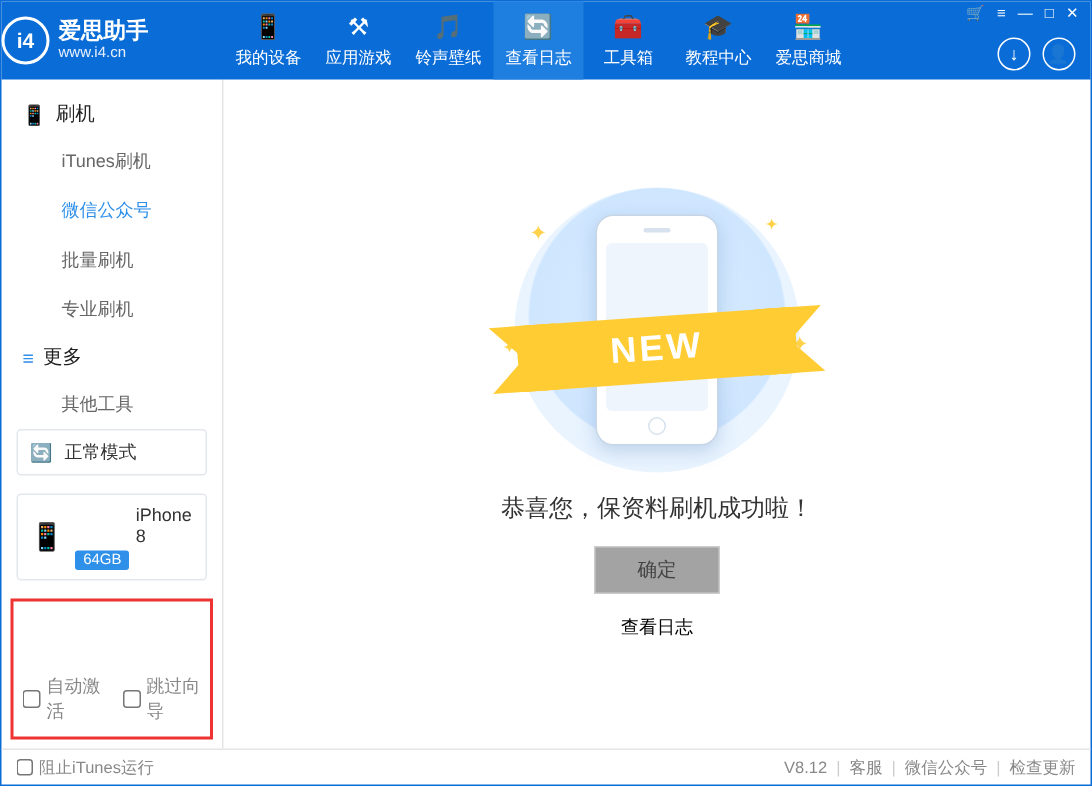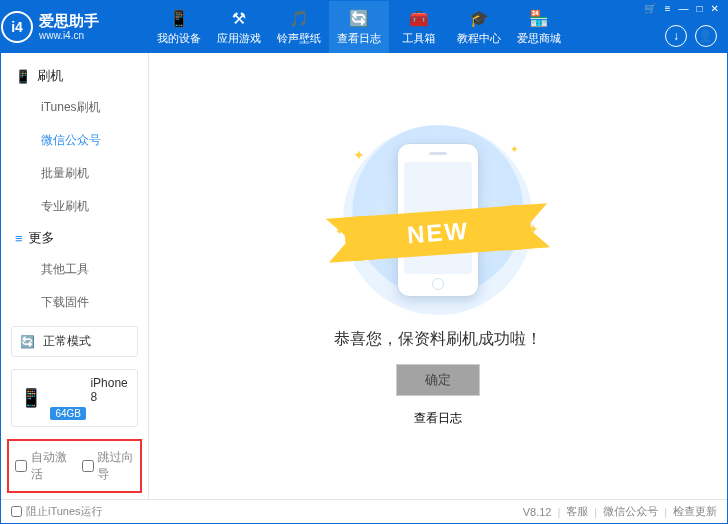--- a/index.html
+++ b/index.html
@@ -27,21 +27,21 @@
   .side-h .mico { color: #2f90ea; font-size: 13px; }
   .side-item { padding: 8px 10px 8px 40px; font-size: 12px; color: #666; cursor: pointer; }
   .side-item.active { color: #2f90ea; }
   .status-box, .device-box { margin: 6px 10px; border: 1px solid #e3e7eb; border-radius: 3px; padding: 6px 8px; display: flex; align-items: center; gap: 8px; }
   .status-box { font-size: 12px; color: #333; }
   .device-box { flex-direction: row; }
   .device-text { display: flex; flex-direction: column; gap: 3px; }
   .device-name { font-size: 12px; color: #333; margin-left: 40px; }
   .badge { font-size: 10px; background: #2f90ea; color: #fff; padding: 1px 5px; border-radius: 2px; width: fit-content; }
   .red-box { margin: 6px; border: 2px solid #e33; padding: 8px 6px; display: flex; gap: 14px; font-size: 12px; color: #888; }
-  .red-box label { display: flex; align-items: center; gap: 4px; cursor: pointer; }
+  .red-box label { display: flex; align-items: center; gap: 4px; cursor: pointer; margin-top: 40px; }
   .red-box input { width: 12px; height: 12px; }
 
   .main { flex: 1; display: flex; flex-direction: column; align-items: center; justify-content: center; gap: 14px; position: relative; }
   .illus { width: 230px; height: 190px; position: relative; }
   .illus .ring { position: absolute; inset: 0; margin: auto; width: 190px; height: 190px; border-radius: 50%; background: radial-gradient(circle at 50% 45%, #d8ecff 0%, #cfe6ff 60%, #e9f4ff 61%); }
   .illus .star { position: absolute; color: #ffd24a; font-size: 14px; }
   .illus .s1 { top: 22px; left: 30px; } .illus .s2 { top: 100px; left: 12px; font-size: 11px; }
   .illus .s3 { top: 18px; right: 34px; font-size: 11px; } .illus .s4 { top: 96px; right: 14px; }
   .illus .phone { position: absolute; left: 74px; top: 18px; width: 82px; height: 154px; background: #fff; border: 1px solid #c7d6e6; border-radius: 12px; box-shadow: 0 4px 12px rgba(70,120,180,.25); }
   .illus .phone::before { content: ""; position: absolute; top: 8px; left: 50%; transform: translateX(-50%); width: 18px; height: 3px; background: #d7e2ee; border-radius: 2px; }

